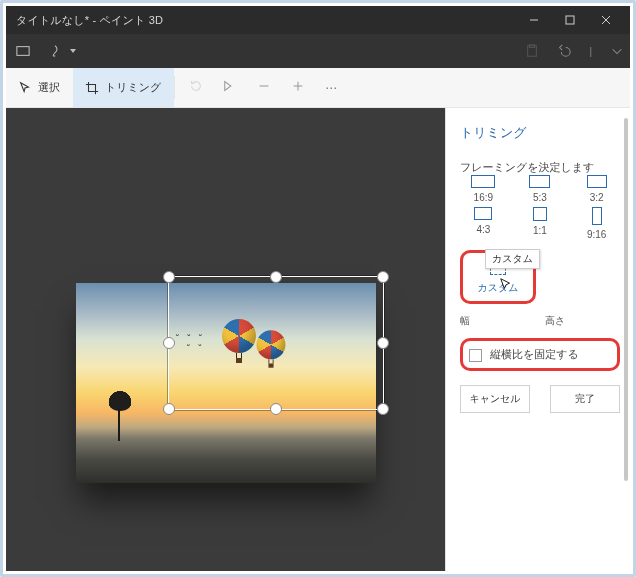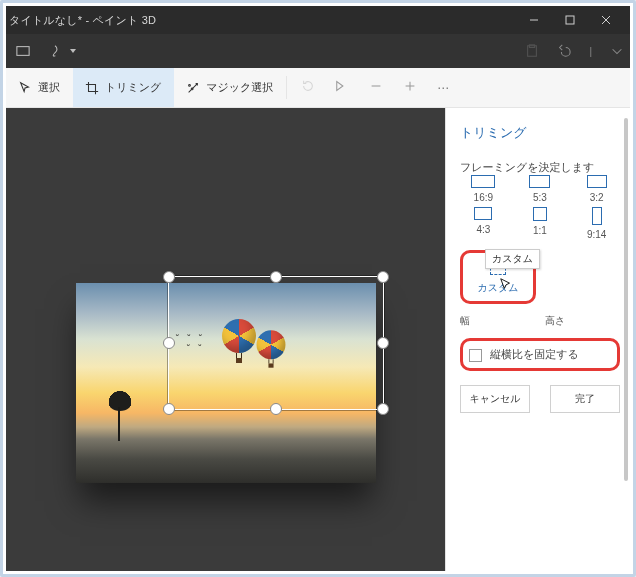--- a/index.html
+++ b/index.html
@@ -14,21 +14,21 @@
     --text-dim:#bbbbbb;
     --text-dark:#444444;
     --border:#d0d0d0;
     --red-hl:#e53935;
   }
   *{box-sizing:border-box;font-family:"Yu Gothic UI","Segoe UI",Meiryo,sans-serif;}
   body{margin:0;background:#eef3f7;}
   .frame{width:636px;height:577px;margin:0;background:#fff;border:3px solid #c3d4e6;border-radius:2px;position:relative;overflow:hidden;}
   .inner{position:absolute;inset:3px;display:flex;flex-direction:column;background:var(--canvas-bg);}
   
-  .titlebar{height:28px;background:var(--titlebar);display:flex;align-items:center;color:#d8d8d8;font-size:11px;padding:0 6px 0 3px;flex:0 0 auto;}
+  .titlebar{height:28px;background:var(--titlebar);display:flex;align-items:center;color:#d8d8d8;font-size:11px;padding:0 6px 0 10px;flex:0 0 auto;}
   .titletxt{flex:1;letter-spacing:.2px;}
   .winbtns{display:flex;gap:0;}
   .winbtn{width:36px;height:28px;display:flex;align-items:center;justify-content:center;color:#cfcfcf;}
   .winbtn svg{width:10px;height:10px;stroke:currentColor;stroke-width:1;fill:none;}
   
   .ribbon{height:34px;background:var(--ribbon);display:flex;align-items:center;padding:0 6px 0 10px;flex:0 0 auto;color:#bdbdbd;justify-content:space-between;}
   .rleft{display:flex;align-items:center;gap:18px;}
   .ricon svg{width:14px;height:14px;stroke:currentColor;fill:none;stroke-width:1.2;}
   .ricon{display:flex;align-items:center;gap:6px;}
   .caret{width:0;height:0;border-left:3px solid transparent;border-right:3px solid transparent;border-top:4px solid #bdbdbd;display:inline-block;margin-left:2px;}
@@ -165,28 +165,20 @@
             <path d="M3 2l9 5-4 1-1 4z"></path>
           </svg>
       <span>選択</span>
     </div>
     <div class="tbtn active">
       <svg viewBox="0 0 16 16">
             <path d="M4 1v11h11M1 4h11v11"></path>
           </svg>
       <span>トリミング</span>
     </div>
-    <div class="tbtn">
-      <svg viewBox="0 0 16 16">
-            <path d="M3 13L13 3M11 3h2v2"></path>
-            <circle cx="4" cy="5" r="1"></circle>
-            <circle cx="7" cy="9" r="1"></circle>
-          </svg>
-      <span>マジック選択</span>
-    </div>
     <div class="tdiv"></div>
     <div class="tool-icons">
       <span class="faded"><svg viewBox="0 0 16 16">
               <path d="M3 8a5 5 0 1 0 2-4"></path>
               <polyline points="3,2 3,5 6,5"></polyline>
             </svg></span>
       <span><svg viewBox="0 0 16 16">
               <polygon points="2,3 2,13 9,8"></polygon>
             </svg></span>
       <span><svg viewBox="0 0 16 16">
@@ -251,21 +243,21 @@
             <div class="rwrap">
               <div class="rbox w43"></div>
               <div>4:3</div>
             </div>
             <div class="rwrap">
               <div class="rbox w11"></div>
               <div>1:1</div>
             </div>
             <div class="rwrap">
               <div class="rbox w916"></div>
-              <div>9:14</div>
+              <div>9:16</div>
             </div>
           </div>
 
       <div class="custom-block">
         <div class="tooltip">カスタム</div>
         <div class="custom-inner">
           <div class="dashed"></div>
           <div class="custom-lbl">カスタム</div>
         </div>
         <div class="cursor">

